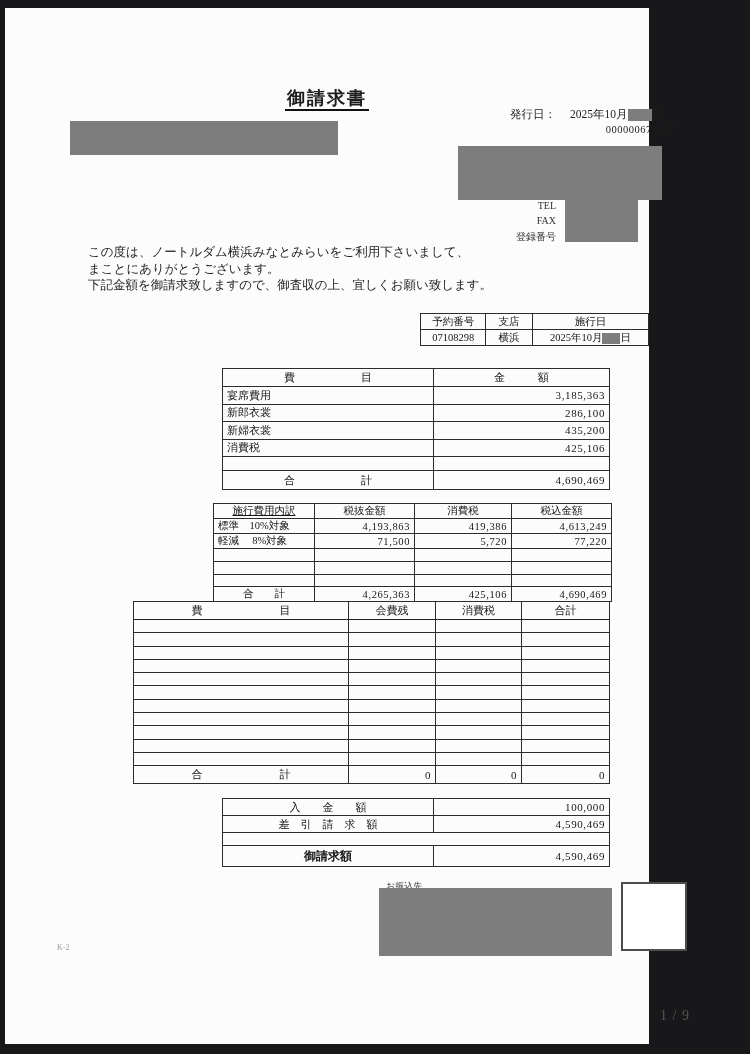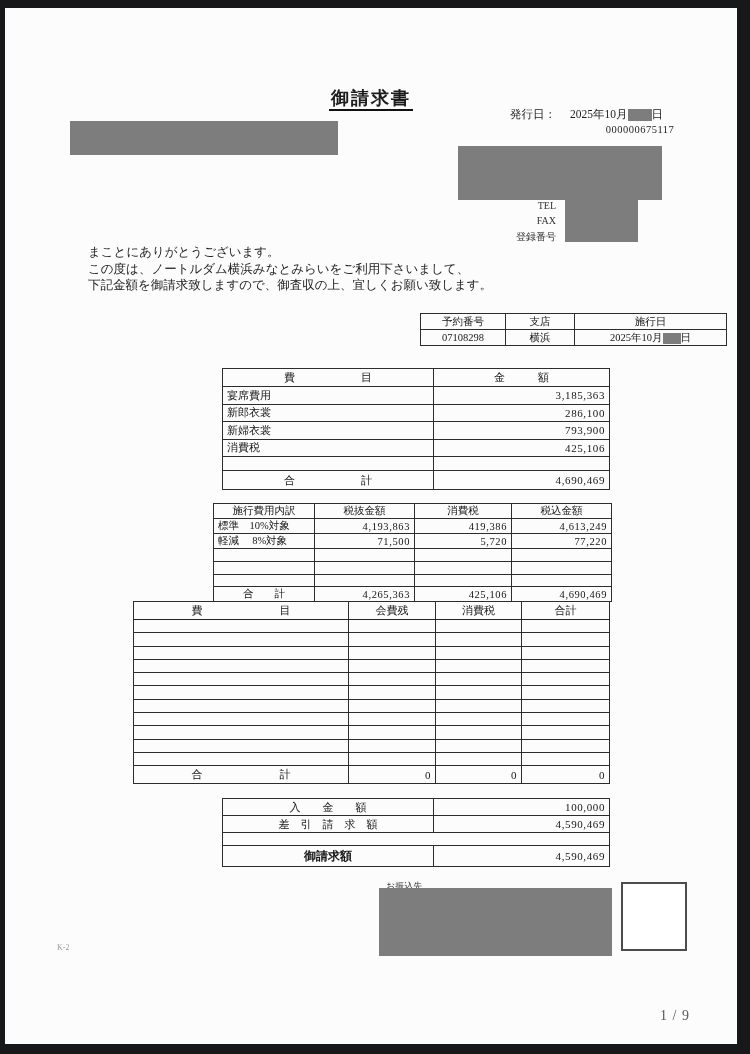--- a/index.html
+++ b/index.html
@@ -3,21 +3,21 @@
 <meta charset="utf-8">
 <style>
   html,body{margin:0;padding:0;}
   body{
     width:750px;height:1054px;position:relative;
     background:#18181b;
     font-family:"Liberation Serif","DejaVu Serif",serif;
     color:#1d1d1d;overflow:hidden;
   }
   .page{
-    position:absolute;left:5px;top:8px;width:732px;height:1036px;
+    position:absolute;left:5px;top:8px;width:644px;height:1036px;
     background:#fcfcfc;
   }
   .abs{position:absolute;}
   .redact{background:#7d7d7d;position:absolute;}
   .redact-inline{display:inline-block;background:#7d7d7d;vertical-align:middle;}
 
   .doc-title{
     left:0;right:0;top:78px;text-align:center;
     font-size:18px;font-weight:bold;letter-spacing:2px;
   }
@@ -84,22 +84,22 @@
 
   <div class="redact" style="left:65px;top:113px;width:268px;height:34px;"></div>
   <div class="redact" style="left:453px;top:138px;width:204px;height:54px;"></div>
 
   <div class="abs contact-label" style="left:456px;top:192px;">TEL</div>
   <div class="abs contact-label" style="left:456px;top:207px;">FAX</div>
   <div class="abs contact-label" style="left:456px;top:222px;">登録番号</div>
   <div class="redact" style="left:560px;top:190px;width:73px;height:44px;"></div>
 
   <div class="abs greeting">
+    <div>この度は、ノートルダム横浜みなとみらいをご利用下さいまして、</div>
     <div>まことにありがとうございます。</div>
-    <div>この度は、ノートルダム横浜みなとみらいをご利用下さいまして、</div>
     <div>下記金額を御請求致しますので、御査収の上、宜しくお願い致します。</div>
   </div>
 
   <table class="abs resv-table">
     <tbody>
         <tr>
       <th style="width:76px;">予約番号</th>
       <th style="width:60px;">支店</th>
       <th style="width:143px;">施行日</th>
     </tr>
@@ -120,41 +120,41 @@
     <tr>
       <td>宴席費用</td>
       <td class="num">3,185,363</td>
     </tr>
     <tr>
       <td>新郎衣裳</td>
       <td class="num">286,100</td>
     </tr>
     <tr>
       <td>新婦衣裳</td>
-      <td class="num">793,900</td>
+      <td class="num">435,200</td>
     </tr>
     <tr>
       <td>消費税</td>
       <td class="num">425,106</td>
     </tr>
     <tr class="blank">
           <td></td>
           <td></td>
         </tr>
     <tr class="total">
       <td class="ctr">合　　　　　　計</td>
       <td class="num">4,690,469</td>
     </tr>
   </tbody>
     </table>
 
   <table class="abs tax-table">
     <tbody>
         <tr>
-      <th style="width:92px;">施行費用内訳</th>
+      <th style="width:92px;text-decoration:underline;">施行費用内訳</th>
       <th style="width:91px;">税抜金額</th>
       <th style="width:88px;">消費税</th>
       <th style="width:91px;">税込金額</th>
     </tr>
     <tr>
       <td>標準　10%対象</td>
       <td class="num">4,193,863</td>
       <td class="num">419,386</td>
       <td class="num">4,613,249</td>
     </tr>

